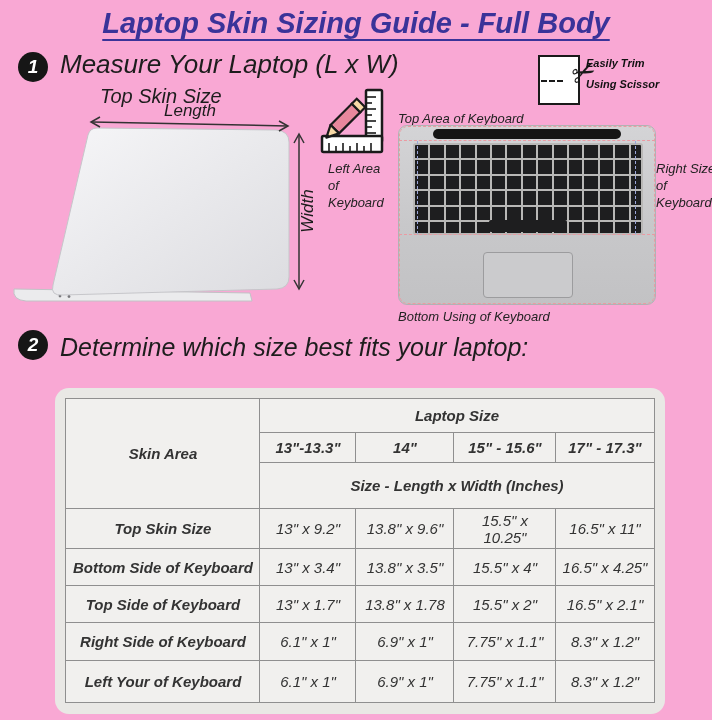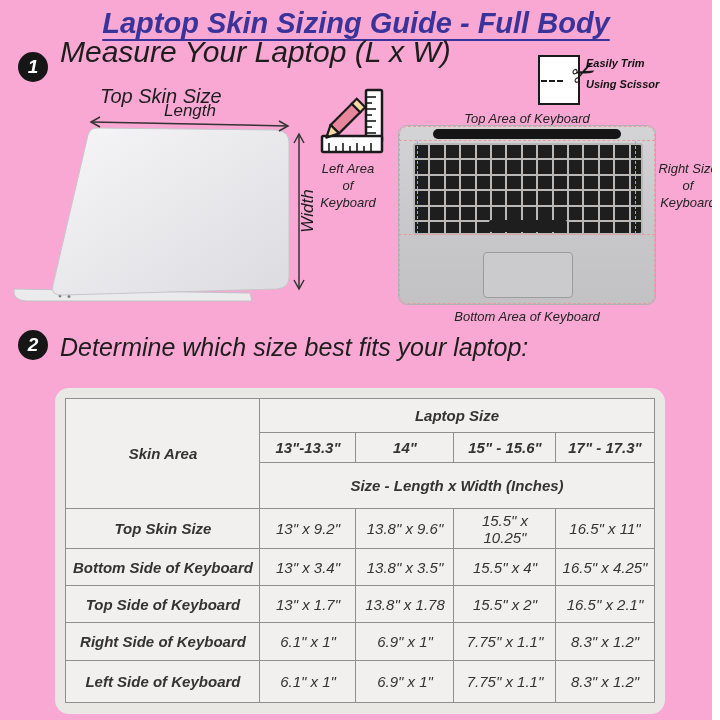--- a/index.html
+++ b/index.html
@@ -10,44 +10,44 @@
   
   .page-title{position:absolute;top:7px;left:0;right:0;text-align:center;
     font-size:29px;font-weight:700;color:#3a3399;
     text-decoration:underline;text-decoration-thickness:2px;text-underline-offset:6px;}
 
   
   .step-badge{position:absolute;width:30px;height:30px;border-radius:50%;background:#161616;
     color:#fff;font-size:19px;font-weight:700;display:flex;align-items:center;justify-content:center;}
   .badge1{left:18px;top:52px;}
   .badge2{left:18px;top:330px;}
-  .step1-heading{position:absolute;left:60px;top:35px;font-size:30px;color:#1d1d1d;}
+  .step1-heading{position:absolute;left:60px;top:49px;font-size:26px;color:#1d1d1d;}
   .step1-sub{position:absolute;left:100px;top:85px;font-size:20px;color:#1d1d1d;}
   .step2-heading{position:absolute;left:60px;top:333px;font-size:25px;color:#1d1d1d;}
 
   
   .laptop-svg{position:absolute;left:0;top:100px;}
 
   
   .ruler-svg{position:absolute;left:316px;top:86px;}
 
   
   .trim-icon{position:absolute;left:538px;top:55px;width:42px;height:50px;
     border:2.5px solid #1a1a1a;background:#fff;}
   .trim-dash{position:absolute;left:1px;top:50%;width:58%;border-top:2px dashed #1a1a1a;}
   .trim-scissors{position:absolute;right:-16px;top:2px;font-size:30px;line-height:30px;
     transform:rotate(-28deg);color:#1a1a1a;}
   .trim-text{position:absolute;left:586px;top:53px;font-size:11px;font-weight:700;
     line-height:21px;color:#111;}
 
   
-  .kb-label{position:absolute;font-size:13px;color:#222;text-align:center;line-height:17px;}
+  .kb-label{position:absolute;font-size:13px;color:#222;text-align:left;line-height:17px;}
   .kb-top-label{left:398px;width:258px;top:110px;}
   .kb-bottom-label{left:398px;width:258px;top:308px;}
-  .kb-left-label{left:313px;top:160px;width:70px;}
+  .kb-left-label{left:328px;top:160px;width:70px;}
   .kb-right-label{left:656px;top:160px;width:64px;}
 
   .kb-body{position:absolute;left:398px;top:125px;width:258px;height:180px;border-radius:9px;
     background:linear-gradient(180deg,#d4d4d6 0%,#c8c8ca 55%,#c2c2c4 100%);
     border:1px solid #b2b2b4;}
   .kb-hinge{position:absolute;left:34px;right:34px;top:3px;height:10px;border-radius:5px;background:#151515;}
   .kb-well{position:absolute;left:14px;top:17px;width:230px;height:92px;border-radius:3px;
     background-color:#1e1e1f;
     background-image:
       repeating-linear-gradient(to bottom, transparent 0 13.4px, #b9b8b6 13.4px 15.4px),
@@ -174,21 +174,21 @@
   <div class="kb-label kb-left-label">
     <div>Left Area</div>
     <div>of</div>
     <div>Keyboard</div>
   </div>
   <div class="kb-label kb-right-label">
     <div>Right Size</div>
     <div>of</div>
     <div>Keyboard</div>
   </div>
-  <div class="kb-label kb-bottom-label">Bottom Area of Keyboard</div>
+  <div class="kb-label kb-bottom-label">Bottom Using of Keyboard</div>
 
   <div class="step-badge badge2">2</div>
   <div class="step2-heading">Determine which size best fits your laptop:</div>
 
   <div class="table-wrap">
     <table class="sizing">
       <colgroup>
         <col style="width:194px">
           <col style="width:96px">
           <col style="width:98px">
@@ -231,21 +231,21 @@
         <td>16.5" x 2.1"</td>
       </tr>
       <tr class="rd4">
         <td class="rowlabel">Right Side of Keyboard</td>
         <td>6.1" x 1"</td>
         <td>6.9" x 1"</td>
         <td>7.75" x 1.1"</td>
         <td>8.3" x 1.2"</td>
       </tr>
       <tr class="rd5">
-        <td class="rowlabel">Left Side of Keyboard</td>
+        <td class="rowlabel">Left Your of Keyboard</td>
         <td>6.1" x 1"</td>
         <td>6.9" x 1"</td>
         <td>7.75" x 1.1"</td>
         <td>8.3" x 1.2"</td>
       </tr>
       </tbody>
     </table>
   </div>
 
 </div>

